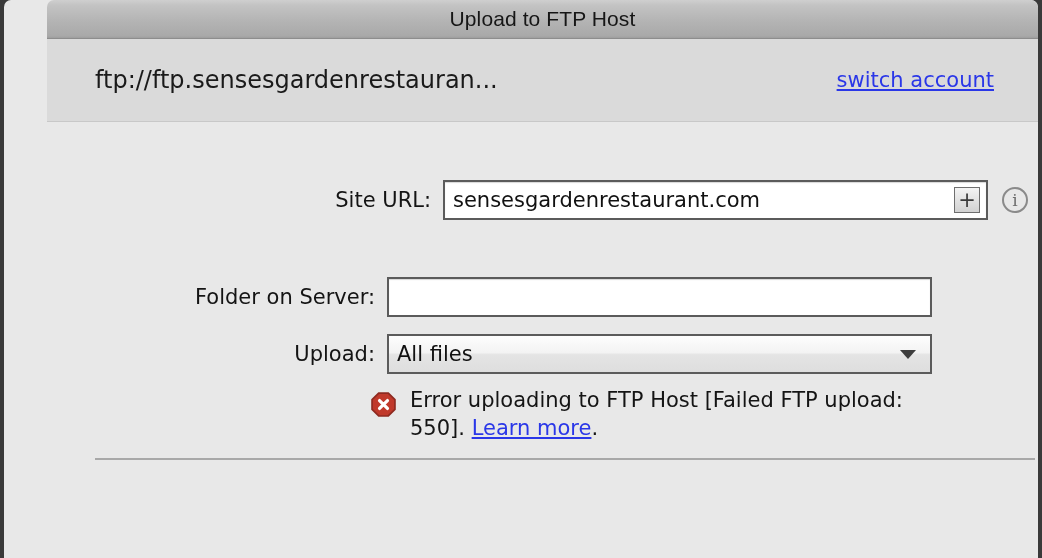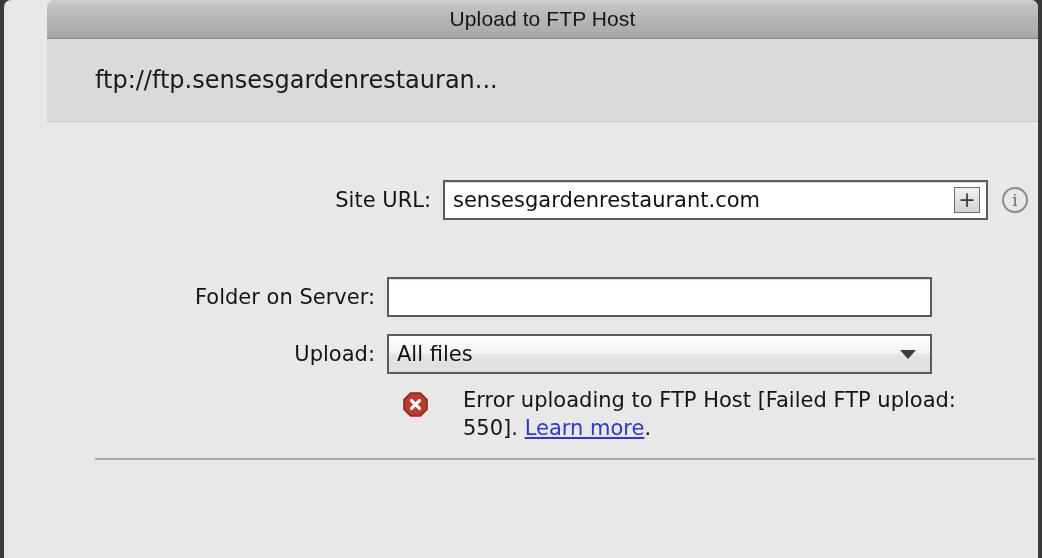--- a/index.html
+++ b/index.html
@@ -183,26 +183,25 @@
     border-left: 8px solid transparent;
     border-right: 8px solid transparent;
     border-top: 9px solid #3d3d3d;
     margin-right: 14px;
     flex: 0 0 auto;
   }
 
   
   #row-error {
     position: absolute;
-    left: 356px;
+    left: 324px;
     top: 265px;
     width: 560px;
     display: flex;
     align-items: flex-start;
-    justify-content: space-between;
   }
   .error-icon {
     width: 25px;
     height: 25px;
     margin-top: 5px;
     margin-right: 14px;
     flex: 0 0 auto;
   }
   #error-text {
     font-size: 21px;
@@ -230,20 +229,21 @@
 <body>
 
 <div id="dialog">
 
   <div id="titlebar">
     <span class="title-text">Upload to FTP Host</span>
   </div>
 
   <div id="account-band">
     <span id="ftp-url">ftp://ftp.sensesgardenrestauran...</span>
+    <a id="switch-account">switch account</a>
   </div>
 
   <div id="body-area">
 
     <div class="form-row" id="row-siteurl">
       <span class="field-label">Site URL:</span>
       <div class="text-field" id="siteurl-field">
         <span class="value" title="sensesgardenrestaurant.com">sensesgardenrestaurant.com</span>
         <span class="plus-button">+</span>
       </div>

